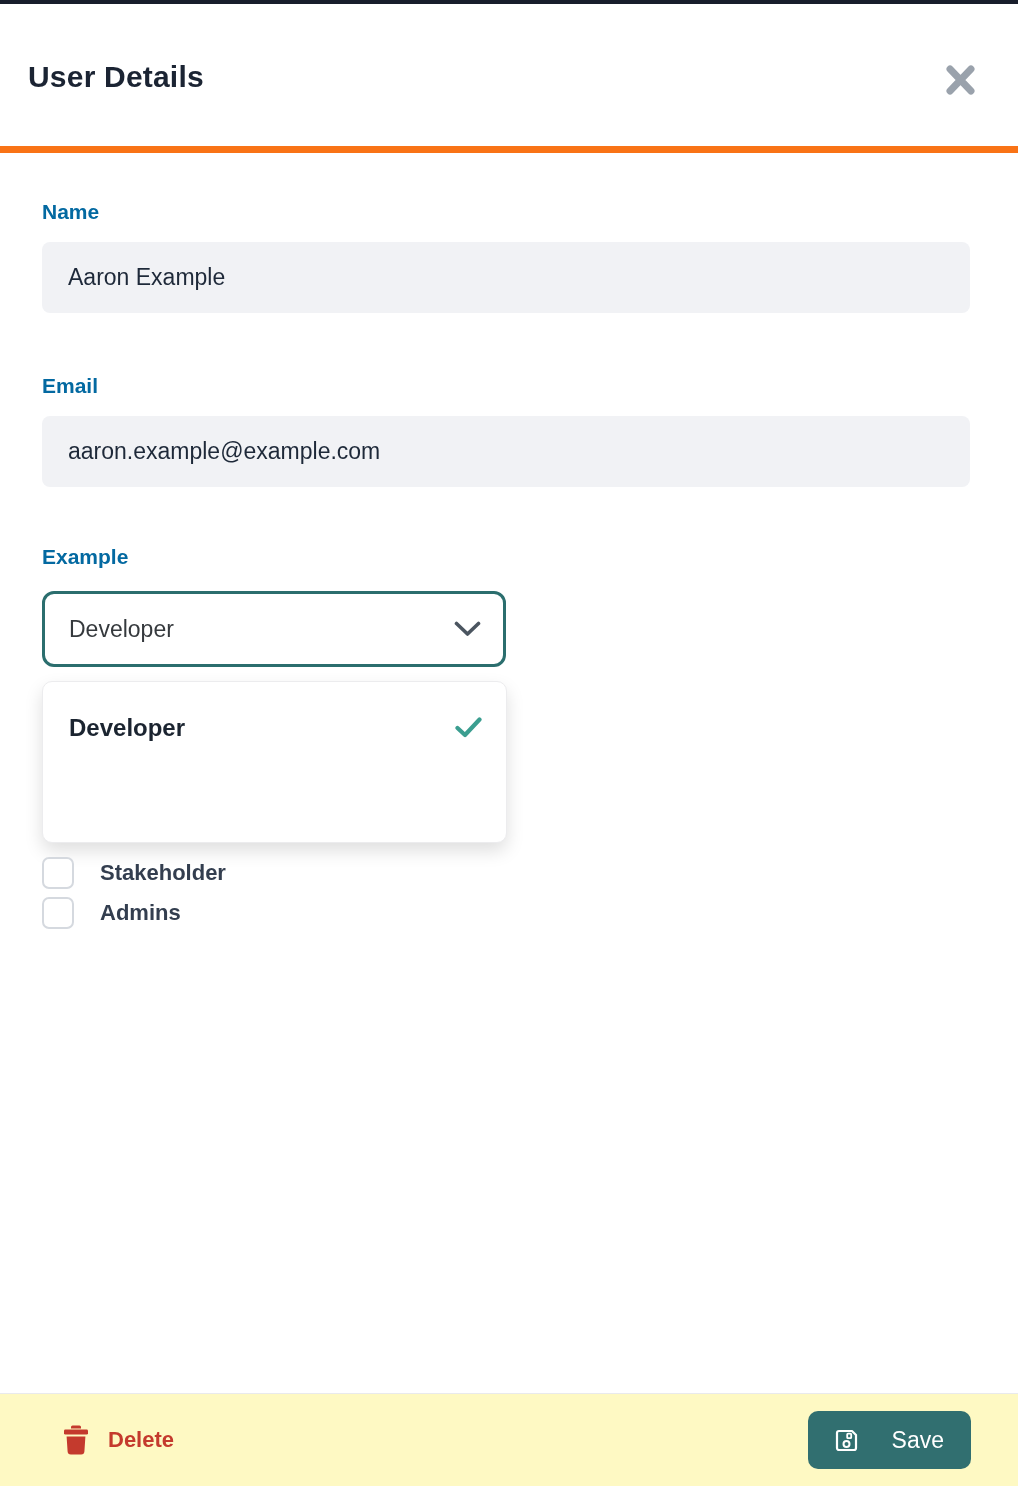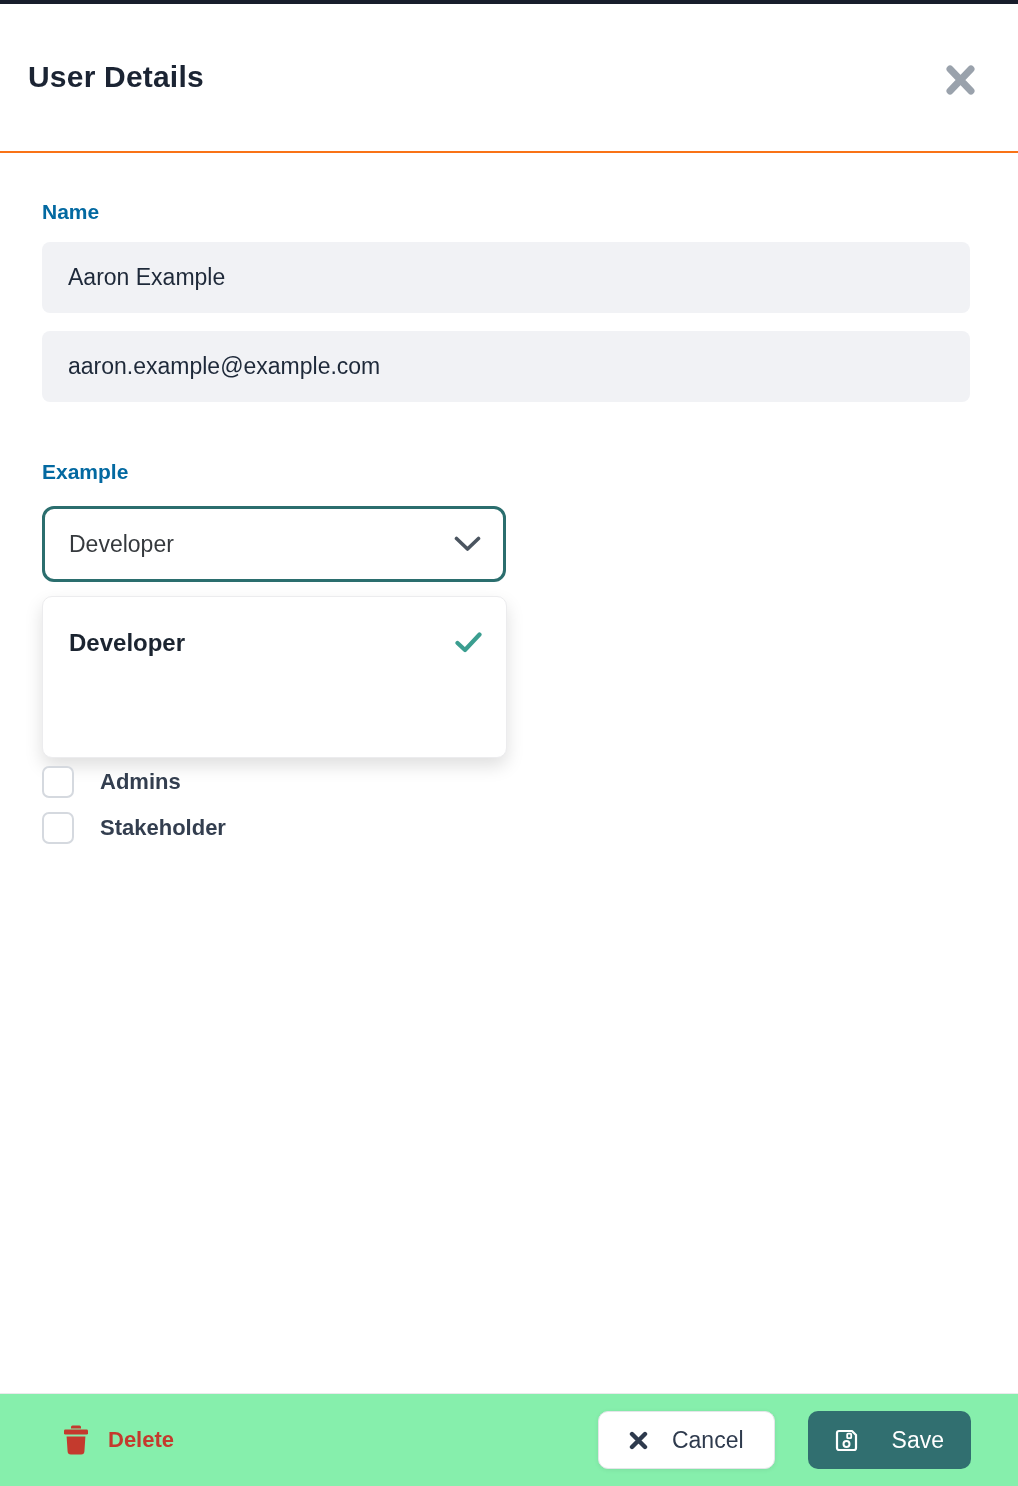--- a/index.html
+++ b/index.html
@@ -2,21 +2,21 @@
 <html><head>
 <meta charset="utf-8">
 <style>
   * { margin:0; padding:0; box-sizing:border-box; }
   html,body { width:1018px; height:1486px; background:#ffffff;
     font-family:"Liberation Sans", sans-serif; }
   .page { position:relative; width:1018px; height:1486px; background:#fff; overflow:hidden; }
 
   .top-strip { height:4px; background:#181d2b; }
 
-  .modal-header { position:relative; height:149px; border-bottom:2px solid #f97316; }
+  .modal-header { position:relative; height:149px; border-bottom:7px solid #f97316; }
   .modal-title { position:absolute; left:28px; top:56px; font-size:30px; font-weight:bold;
     color:#1b2433; letter-spacing:0.2px; }
   .close-btn { position:absolute; right:40px; top:58px; width:36px; height:36px;
     background:none; border:none; cursor:pointer; display:flex; align-items:center; justify-content:center; }
 
   .content { padding:0 48px 0 42px; }
 
   .field-label { font-size:21px; font-weight:bold; color:#0369a1; }
   .lbl-name { margin-top:47px; }
   .lbl-email { margin-top:61px; }
@@ -43,21 +43,21 @@
   .check-row.first { margin-top:8px; }
   .checkbox { width:32px; height:32px; background:#fff; border:2px solid #d5d9df;
     border-radius:7px; flex:none; }
   .check-label { margin-left:26px; font-size:22px; font-weight:bold; color:#333e4f; }
 
   .help-text { margin-top:24px; max-width:908px; font-style:italic; font-size:23px;
     line-height:40px; color:#0e1726; white-space:pre-wrap; }
   .help-link { color:#2e7e80; text-decoration:none; font-style:italic; cursor:pointer; }
 
   .modal-footer { position:absolute; left:0; right:0; bottom:0; height:93px;
-    border-top:1px solid #e9eaec; background:#86efac; display:flex; align-items:center;
+    border-top:1px solid #e9eaec; background:#fef9c3; display:flex; align-items:center;
     padding:0 47px 0 64px; }
   .delete-btn { display:flex; align-items:center; gap:20px; background:none; border:none;
     cursor:pointer; color:#c43a2d; font-family:"Liberation Sans", sans-serif;
     font-size:22px; font-weight:600; }
   .footer-spacer { flex:1; }
   .cancel-btn { height:58px; padding:0 30px; background:#fff; border:1px solid #e4e5e9;
     border-radius:10px; box-shadow:0 1px 5px rgba(0,0,0,0.07); display:flex;
     align-items:center; gap:24px; cursor:pointer;
     font-family:"Liberation Sans", sans-serif; font-size:23px; color:#2e3a4d; }
   .save-btn { margin-left:33px; height:58px; padding:0 27px; background:#316f70;
@@ -81,20 +81,21 @@
         </svg>
       </span>
     </button>
   </div>
 
   <div class="content">
 
     <div class="field-label lbl-name">Name</div>
     <input class="text-input" type="text" readonly="" value="Aaron Example" style="">
 
+    <div class="field-label lbl-email">Email</div>
     <input class="text-input" type="text" readonly="" value="aaron.example@example.com" style="">
 
     <div class="field-label lbl-license">Example</div>
 
     <div class="select-box">
       <span class="select-value">Developer</span>
       <span class="icon">
         <svg width="27" height="16" viewBox="0 0 27 16">
           <path d="M2.5 2.5 L13.5 13 L24.5 2.5" stroke="#4b5560" stroke-width="3.6" stroke-linecap="round" stroke-linejoin="round" fill="none"></path>
         </svg>
@@ -105,54 +106,46 @@
       <div class="dd-item selected">
         <span class="dd-label">Developer</span>
         <span class="icon">
           <svg width="27" height="21" viewBox="0 0 27 21">
             <path d="M2.5 11 L10 18 L24.5 2.5" stroke="#3b9e90" stroke-width="4.2" stroke-linecap="round" stroke-linejoin="round" fill="none"></path>
           </svg>
         </span>
       </div>
     </div>
 
+    <div class="check-row">
+      <span class="checkbox"></span>
+      <span class="check-label">Stakeholder</span>
+    </div>
     <div class="check-row first">
       <span class="checkbox"></span>
       <span class="check-label">Admins</span>
-    </div>
-    <div class="check-row">
-      <span class="checkbox"></span>
-      <span class="check-label">Stakeholder</span>
     </div>
 
 
   </div>
 
   <div class="modal-footer">
     <button class="delete-btn">
       <span class="icon">
         <svg width="24" height="30" viewBox="0 0 24 30">
           <path d="M8.5 0.5 h7 a1.5 1.5 0 0 1 1.5 1.5 v1.5 h-10 v-1.5 a1.5 1.5 0 0 1 1.5 -1.5 z" fill="#c43a2d"></path>
           <rect x="0" y="4.6" width="24" height="5" rx="1.4" fill="#c43a2d"></rect>
           <path d="M2.6 11.4 h18.8 l-1 15.2 a3.2 3.2 0 0 1 -3.2 3 h-10.4 a3.2 3.2 0 0 1 -3.2 -3 z" fill="#c43a2d"></path>
         </svg>
       </span>
       <span>Delete</span>
     </button>
 
     <span class="footer-spacer"></span>
 
-    <button class="cancel-btn">
-      <span class="icon">
-        <svg width="19" height="19" viewBox="0 0 19 19">
-          <path d="M3 3 L16 16 M16 3 L3 16" stroke="#2e3a4d" stroke-width="4.4" stroke-linecap="round" fill="none"></path>
-        </svg>
-      </span>
-      <span>Cancel</span>
-    </button>
 
     <button class="save-btn">
       <span class="icon">
         <svg width="23" height="23" viewBox="0 0 23 23">
           <path d="M2 4 a2 2 0 0 1 2 -2 h13 l4 4 v13 a2 2 0 0 1 -2 2 h-15 a2 2 0 0 1 -2 -2 z" stroke="#ffffff" stroke-width="2.2" fill="none" stroke-linejoin="round"></path>
           <rect x="12.2" y="4.6" width="4" height="4.6" rx="0.8" stroke="#ffffff" stroke-width="1.8" fill="none"></rect>
           <circle cx="11.5" cy="15" r="3" stroke="#ffffff" stroke-width="2" fill="none"></circle>
         </svg>
       </span>
       <span>Save</span>

